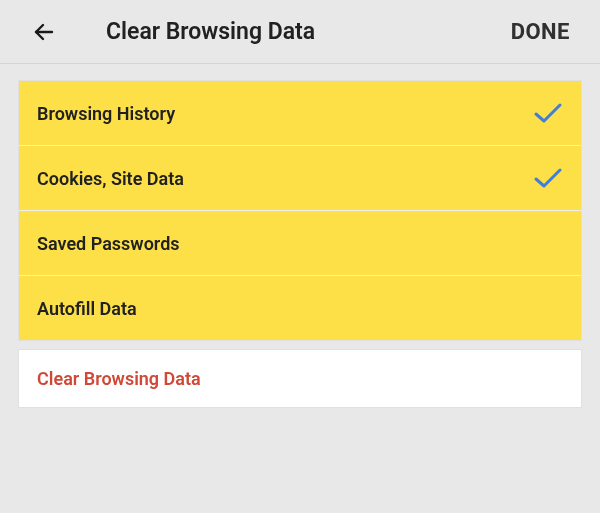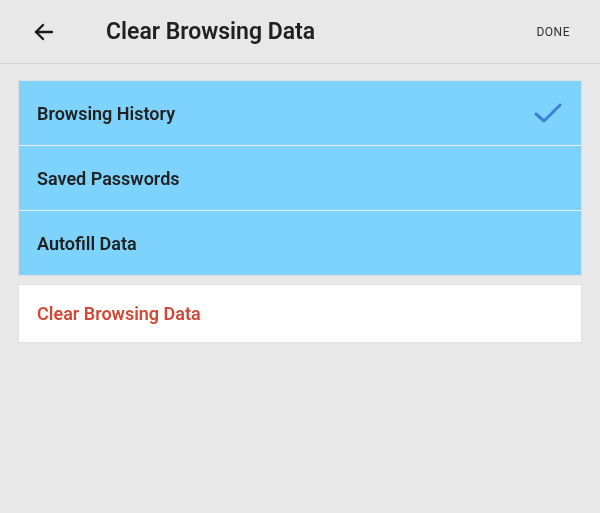--- a/index.html
+++ b/index.html
@@ -25,33 +25,33 @@
       cursor: pointer;
     }
     .title {
       flex: 1;
       font-size: 23px;
       font-weight: 600;
       margin-left: 42px;
       color: #212121;
     }
     .done-btn {
-      font-size: 12px;
-      font-weight: 400;
+      font-size: 22px;
+      font-weight: 700;
       letter-spacing: 0.5px;
       color: #303030;
       padding: 8px 10px;
       cursor: pointer;
     }
     .divider {
       height: 1px;
       background: #d4d4d4;
     }
     .card {
-      background: #7dd3fc;
+      background: #fde047;
       margin: 16px 18px 8px 18px;
       border: 1px solid #e0e0e0;
     }
     .list-row {
       display: flex;
       align-items: center;
       padding: 20px 18px 20px 18px;
       border-bottom: 1px solid #eeeeee;
       cursor: pointer;
     }
@@ -103,20 +103,28 @@
 <div class="card">
   <div class="list-row">
     <span class="list-label">Browsing History</span>
     <span class="check">
       <svg width="30" height="22" viewBox="0 0 30 22" fill="none" stroke="#3f7fd6" stroke-width="3" stroke-linecap="round" stroke-linejoin="round">
           <polyline points="3 12 11 19 27 3"></polyline>
         </svg>
     </span>
   </div>
   <div class="list-row">
+    <span class="list-label">Cookies, Site Data</span>
+    <span class="check">
+      <svg width="30" height="22" viewBox="0 0 30 22" fill="none" stroke="#3f7fd6" stroke-width="3" stroke-linecap="round" stroke-linejoin="round">
+          <polyline points="3 12 11 19 27 3"></polyline>
+        </svg>
+    </span>
+  </div>
+  <div class="list-row">
     <span class="list-label">Saved Passwords</span>
     <span class="check" style="visibility: hidden;">
       <svg width="30" height="22" viewBox="0 0 30 22" fill="none" stroke="#3f7fd6" stroke-width="3" stroke-linecap="round" stroke-linejoin="round">
           <polyline points="3 12 11 19 27 3"></polyline>
         </svg>
     </span>
   </div>
   <div class="list-row">
     <span class="list-label">Autofill Data</span>
     <span class="check" style="visibility: hidden;">

